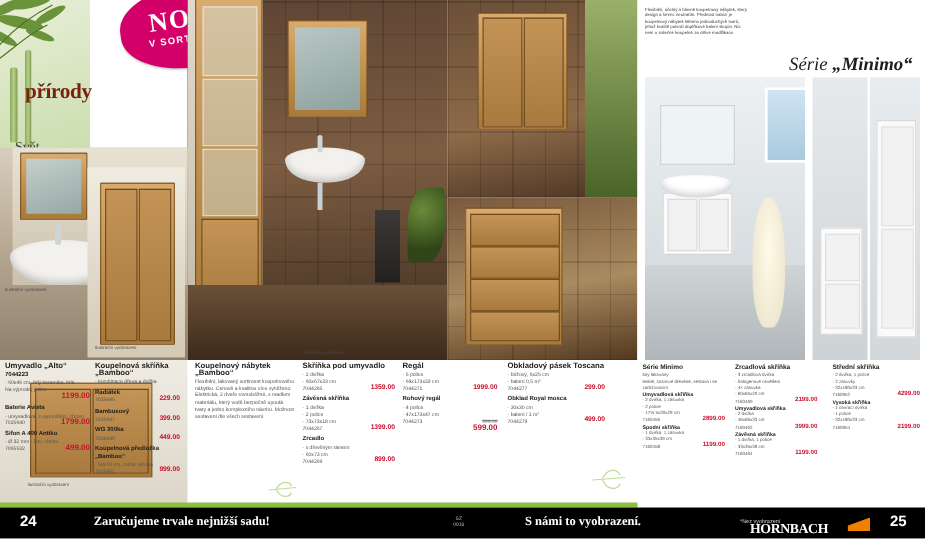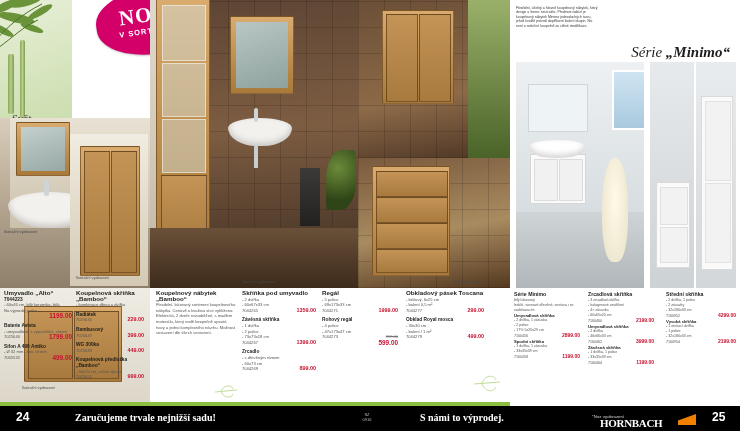--- a/index.html
+++ b/index.html
@@ -387,20 +387,21 @@
 
         <div class="white-card" style="left:4px;top:160px;width:62px;height:56px;background:linear-gradient(180deg,#ece6da,#cfc6b4);"></div>
       </div>
 
       <div class="nove-badge">
         <div class="n1">NOVÉ</div>
         <div class="n2">V SORTIMENTU</div>
       </div>
 
       <div class="title-cistota">
+        <div class="l2">přírody</div>
       </div>
       <div class="subtitle-svet">
         <div>Svět</div>
         <div>koupelen</div>
       </div>
 
       <div class="white-card" style="left:152px;top:32px;width:54px;height:98px;background:rgba(255,255,255,.88);padding:3px;box-sizing:border-box;">
         <div style="font-size:3.2px;line-height:4.1px;color:#333;">Dřevěné přírodní, vlhkuvzdorné solitérní koupelny. Jednoduchost tvarů v kombinaci s kvalitou použitých materiálů, nejlépe ke spojení přírody a moderní doby v jednom objektu. Díky hravosti jednotlivých kusů nábytku si vždy sestavíte sadu dle čistoty linií. Nechte se koupelnového vybavení zdobit.</div>
       </div>
 
@@ -759,21 +760,21 @@
       </div>
 
     </div>
   </div>
 
   <div class="footer">
     <div class="page-no l">24</div>
     <div class="footer-slogan-left">Zaručujeme trvale nejnižší sadu!</div>
     <div class="foot-code" style="white-space:pre-line">SZ
 0916</div>
-    <div class="footer-slogan-right">S námi to výprodej.</div>
+    <div class="footer-slogan-right">S námi to vyobrazení.</div>
     <div class="footer-note">*Nez vyobrazení</div>
     <div class="logo">
       <span class="txt">HORNBACH</span>
       <span class="swoosh"></span>
     </div>
     <div class="page-no r">25</div>
   </div>
 
 </div>
 

